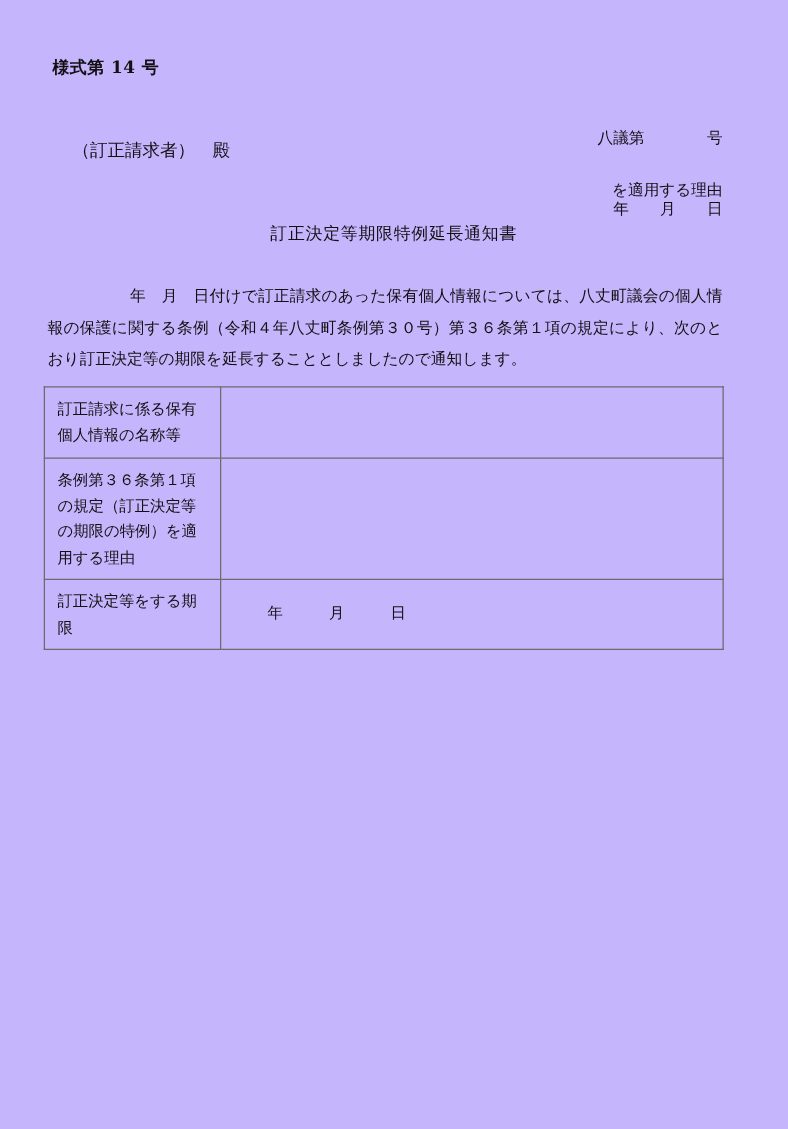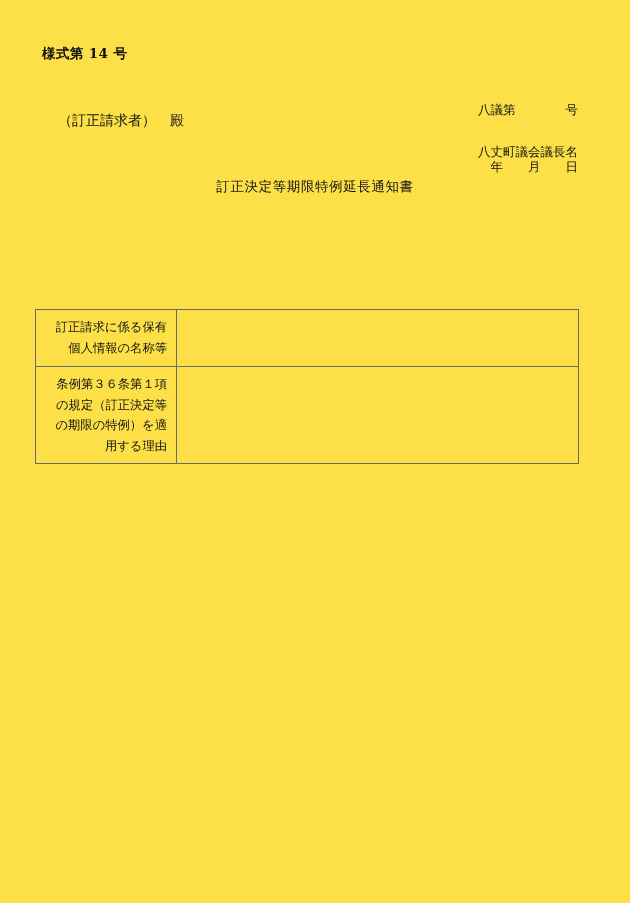--- a/index.html
+++ b/index.html
@@ -11,21 +11,21 @@
   body {
     font-family: "DejaVu Serif", "Liberation Serif", serif;
     color: #111111;
     -webkit-font-smoothing: antialiased;
   }
 
   .page {
     position: relative;
     width: 630px;
     height: 903px;
-    background: #fde047;
+    background: #c4b5fd;
     overflow: hidden;
     box-sizing: border-box;
     padding-left: 38px;
   }
 
   
   .form-number {
     position: absolute;
     left: 42px;
     top: 45px;
@@ -134,56 +134,64 @@
     display: block;
     padding-left: 27px;
     padding-top: 9px;
     white-space: pre;
   }
 
   .label-text {
     display: block;
     white-space: pre-wrap;
     word-break: break-all;
-    text-align: right;
   }
 </style>
 </head>
 <body>
 
 <div class="page">
 
   <div class="form-number">様式第 14 号</div>
 
   <div class="doc-number-block">
     <span class="doc-number-line">八議第　　　　号</span>
     <span class="doc-date-line">年　　月　　日</span>
   </div>
 
   <div class="addressee">（訂正請求者）　殿</div>
 
-  <div class="issuer">八丈町議会議長名</div>
+  <div class="issuer">を適用する理由</div>
 
   <div class="doc-title">訂正決定等期限特例延長通知書</div>
 
+  <div class="body-text">年　月　日付けで訂正請求のあった保有個人情報については、八丈町議会の個人情報の保護に関する条例（令和４年八丈町条例第３０号）第３６条第１項の規定により、次のとおり訂正決定等の期限を延長することとしましたので通知します。</div>
 
   <table class="form-table">
     <tbody>
       <tr class="row-1">
         <td class="label-cell">
           <span class="label-text">訂正請求に係る保有個人情報の名称等</span>
         </td>
         <td class="value-cell">
           <span class="label-text"></span>
         </td>
       </tr>
       <tr class="row-2">
         <td class="label-cell">
           <span class="label-text">条例第３６条第１項の規定（訂正決定等の期限の特例）を適用する理由</span>
         </td>
         <td class="value-cell">
           <span class="label-text"></span>
         </td>
       </tr>
+      <tr class="row-3">
+        <td class="label-cell">
+          <span class="label-text">訂正決定等をする期限</span>
+        </td>
+        <td class="value-cell">
+          <span class="value-date">年　　　月　　　日</span>
+        </td>
+      </tr>
     </tbody>
   </table>
 
 </div>
 
 </body></html>

